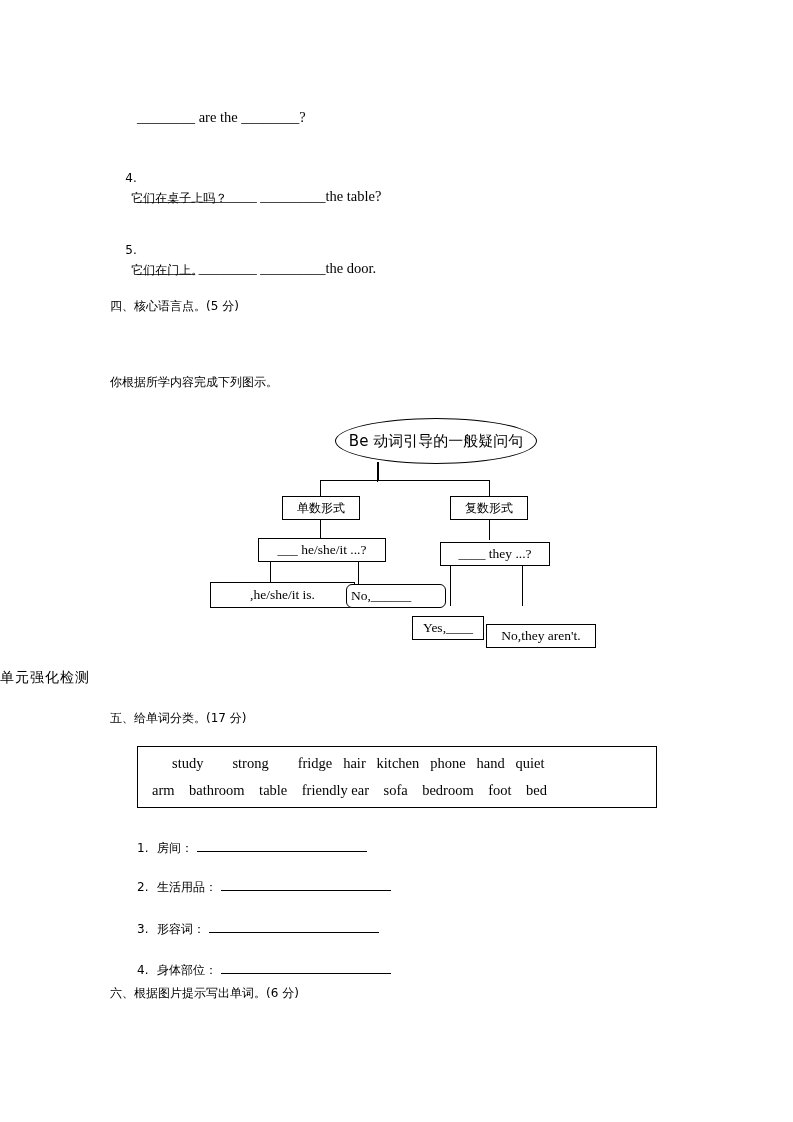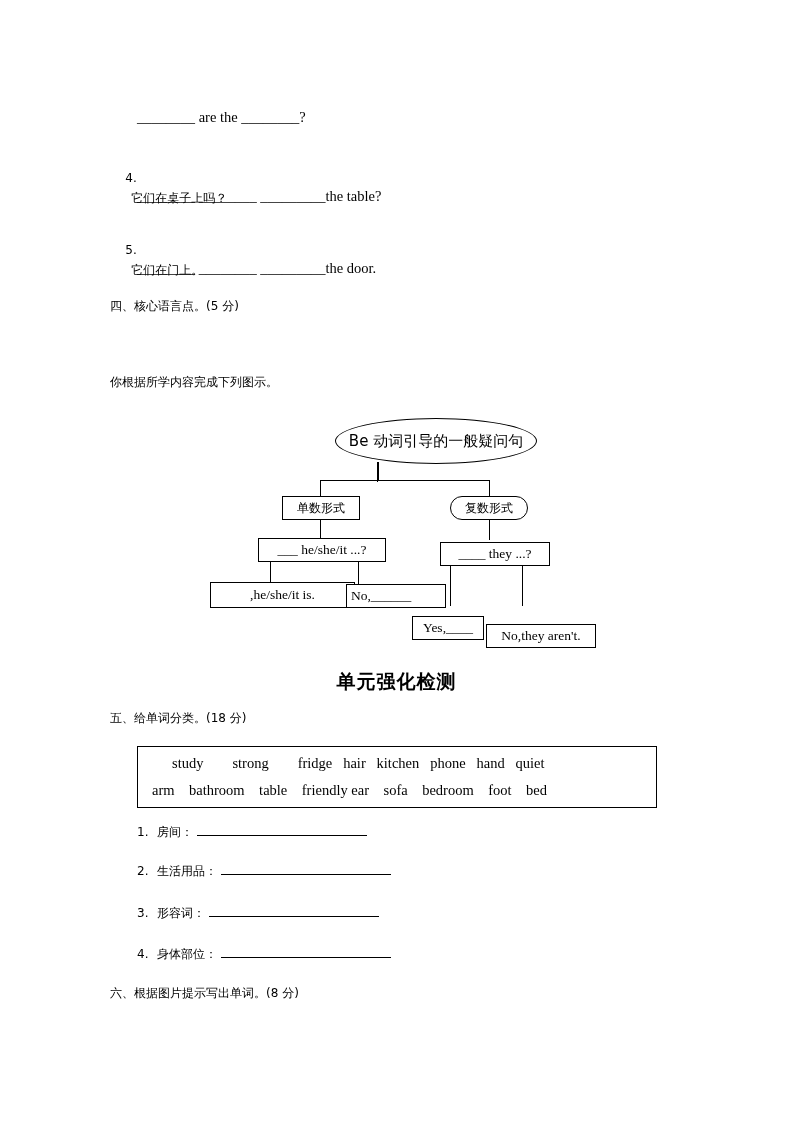--- a/index.html
+++ b/index.html
@@ -24,24 +24,24 @@
   .line {
     position: absolute;
     font-size: 14.5px;
     line-height: 20px;
     white-space: pre;
   }
   .cn { font-family: "DejaVu Sans", sans-serif; font-size: 12px; }
   .center-title {
     position: absolute;
     width: 793px;
-    text-align: center;
+    text-align: left;
     font-family: "DejaVu Sans", sans-serif;
-    font-size: 19px;
-    font-weight: bold;
+    font-size: 14px;
+    font-weight: normal;
     letter-spacing: 1px;
   }
   
   .diagram {
     position: absolute;
     left: 150px;
     top: 418px;
     width: 480px;
     height: 240px;
   }
@@ -91,20 +91,21 @@
   }
   .wb-row {
     position: absolute;
     white-space: pre;
     text-align: right;
   }
   .qline {
     position: absolute;
     font-size: 14.5px;
     white-space: nowrap;
+    margin-top: 16px;
   }
   .ul {
     display: inline-block;
     border-bottom: 1px solid #000;
     height: 15px;
   }
 </style>
 </head>
 <body>
 
@@ -133,21 +134,21 @@
     <div class="connector" style="left:228px; top:61px; width:1.2px; height:1.2px;"></div>
     <div class="connector" style="left:228px; top:61px; width:0px; height:0px;"></div>
     <div class="connector" style="left:227px; top:44px; width:1.2px; height:20px;"></div>
     <div class="connector" style="left:170px; top:62px; width:170px; height:1.2px;"></div>
     <div class="connector" style="left:170px; top:62px; width:1.2px; height:16px;"></div>
     <div class="connector" style="left:339px; top:62px; width:1.2px; height:16px;"></div>
 
     <div class="dbox" style="left:132px; top:78px; width:78px; height:24px;">
         <span>单数形式</span>
       </div>
-    <div class="dbox" style="left:300px; top:78px; width:78px; height:24px;border-radius:12px;">
+    <div class="dbox" style="left:300px; top:78px; width:78px; height:24px;">
         <span>复数形式</span>
       </div>
 
     <div class="connector" style="left:170px; top:102px; width:1.2px; height:20px;"></div>
     <div class="connector" style="left:339px; top:102px; width:1.2px; height:20px;"></div>
 
     <div class="dbox en" style="left:108px; top:120px; width:128px; height:24px;justify-content:center;">
         <span>___ he/she/it ...?</span>
       </div>
     <div class="dbox en" style="left:290px; top:124px; width:110px; height:24px;">
@@ -155,38 +156,38 @@
       </div>
 
     <div class="connector" style="left:120px; top:144px; width:1.2px; height:22px;"></div>
     <div class="connector" style="left:208px; top:144px; width:1.2px; height:22px;"></div>
     <div class="connector" style="left:300px; top:148px; width:1.2px; height:40px;"></div>
     <div class="connector" style="left:372px; top:148px; width:1.2px; height:40px;"></div>
 
     <div class="dbox en" style="left:60px; top:164px; width:145px; height:26px;">
         <span>,he/she/it is.</span>
       </div>
-    <div class="dbox en" style="left:196px; top:166px; width:100px; height:24px; justify-content:flex-start;">
+    <div class="dbox en" style="left:196px; top:166px; width:100px; height:24px; justify-content:flex-start;border-radius:6px;">
         <span>No,______</span>
       </div>
     <div class="dbox en" style="left:262px; top:198px; width:72px; height:24px;">
         <span>Yes,____</span>
       </div>
     <div class="dbox en" style="left:336px; top:206px; width:110px; height:24px;">
         <span>No,they aren't.</span>
       </div>
 
     <div class="ellipse">
         <span>Be 动词引导的一般疑问句</span>
       </div>
   </div>
 
   <div class="center-title" style="top:669px;">单元强化检测</div>
 
-  <div class="line cn" style="left:110px; top:708px;">五、给单词分类。(18 分)</div>
+  <div class="line cn" style="left:110px; top:708px;">五、给单词分类。(17 分)</div>
 
   <div class="wordbank">
     <div class="wb-row" style="left:34px; top:8px;">study        strong        fridge   hair   kitchen   phone   hand   quiet</div>
     <div class="wb-row" style="left:14px; top:35px;">arm    bathroom    table    friendly ear    sofa    bedroom    foot    bed</div>
   </div>
 
   <div class="qline" style="left:137px; top:820px;">
     <span class="cn">1.</span>
     <span style="display:inline-block;width:5px;"></span><span class="cn">房间：</span>
     <span class="ul" style="width:170px;"></span>
@@ -203,15 +204,15 @@
     <span style="display:inline-block;width:5px;"></span><span class="cn">形容词：</span>
     <span class="ul" style="width:170px;"></span>
   </div>
 
   <div class="qline" style="left:137px; top:942px;">
     <span class="cn">4.</span>
     <span style="display:inline-block;width:5px;"></span><span class="cn">身体部位：</span>
     <span class="ul" style="width:170px;"></span>
   </div>
 
-  <div class="line cn" style="left:110px; top:983px;">六、根据图片提示写出单词。(8 分)</div>
+  <div class="line cn" style="left:110px; top:983px;">六、根据图片提示写出单词。(6 分)</div>
 
 </div>
 
 </body></html>

